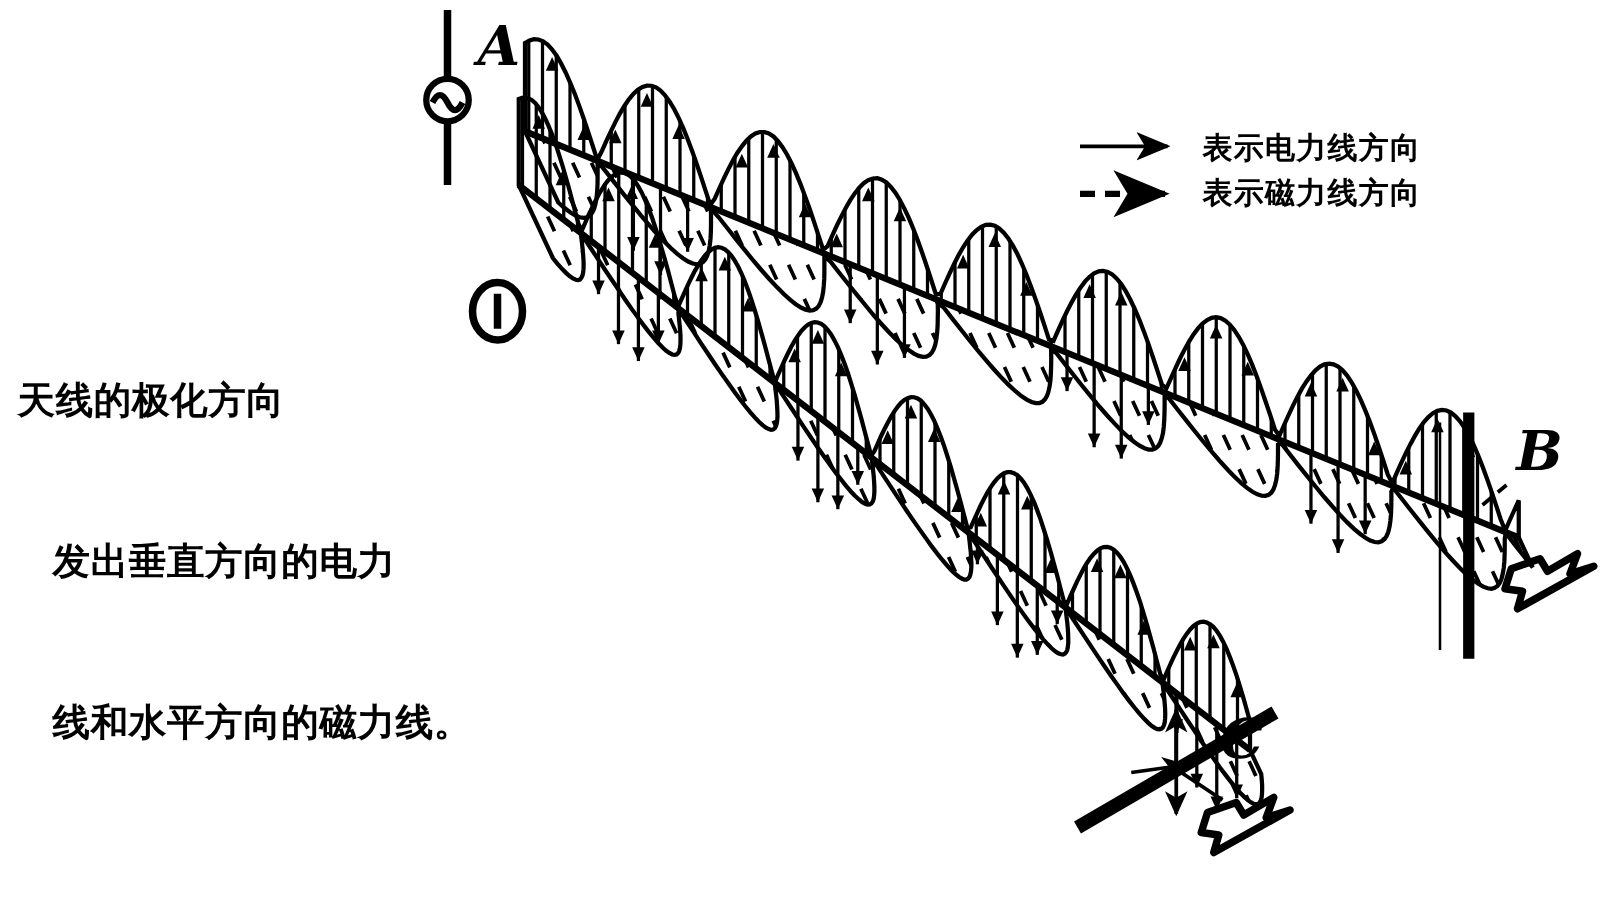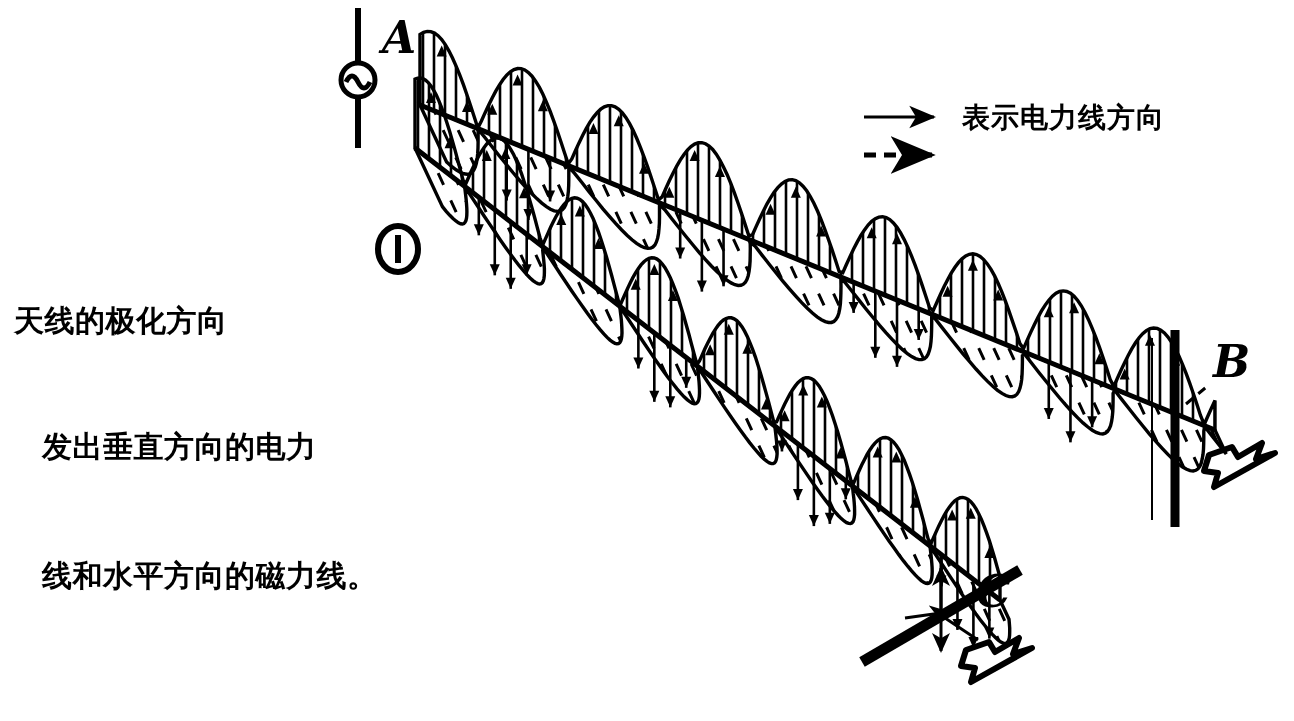--- a/index.html
+++ b/index.html
@@ -12,29 +12,29 @@
   #art{position:absolute;left:0;top:0;width:1294px;height:721px;}
 
   
   .text-block{
     position:absolute;left:14px;top:213px;width:600px;
     font-family:"DejaVu Sans","Liberation Sans",sans-serif;
     font-size:30px;font-weight:700;line-height:43px;
     letter-spacing:0.5px;color:#000;white-space:pre;
   }
   .text-block .ln{display:block;height:43px;}
-  .text-block .ln.indent{padding-left:28px;font-family:Liberation Mono, monospace;}
+  .text-block .ln.indent{padding-left:28px;}
 
   
   .legend{position:absolute;left:862px;top:100px;}
   .legend-row{display:flex;align-items:center;height:36px;}
   .legend-mark{width:78px;height:20px;position:relative;margin-right:22px;}
   .legend-label{
     font-family:"DejaVu Sans","Liberation Sans",sans-serif;
-    font-size:28px;font-weight:700;letter-spacing:1px;white-space:nowrap;
+    font-size:24px;font-weight:700;letter-spacing:1px;white-space:nowrap;
   }
 
   
   .biglabel{
     position:absolute;
     font-family:"DejaVu Serif","Liberation Serif",serif;
     font-style:italic;font-weight:900;font-size:44px;line-height:1;
   }
   #label-A{left:382px;top:16px;}
   #label-B{left:1213px;top:340px;}
@@ -1104,19 +1104,23 @@
     
     
     
   </div>
 
   <div class="legend">
     <div class="legend-row">
       <div class="legend-mark"></div>
       <div class="legend-label">表示电力线方向</div>
     </div>
+    <div class="legend-row">
+      <div class="legend-mark"></div>
+      <div class="legend-label">表示磁力线方向</div>
+    </div>
   </div>
 
   <div class="biglabel" id="label-A">A</div>
   <div class="biglabel" id="label-B">B</div>
   <div class="biglabel" id="label-C">C</div>
 
 </div>
 
 </body></html>

